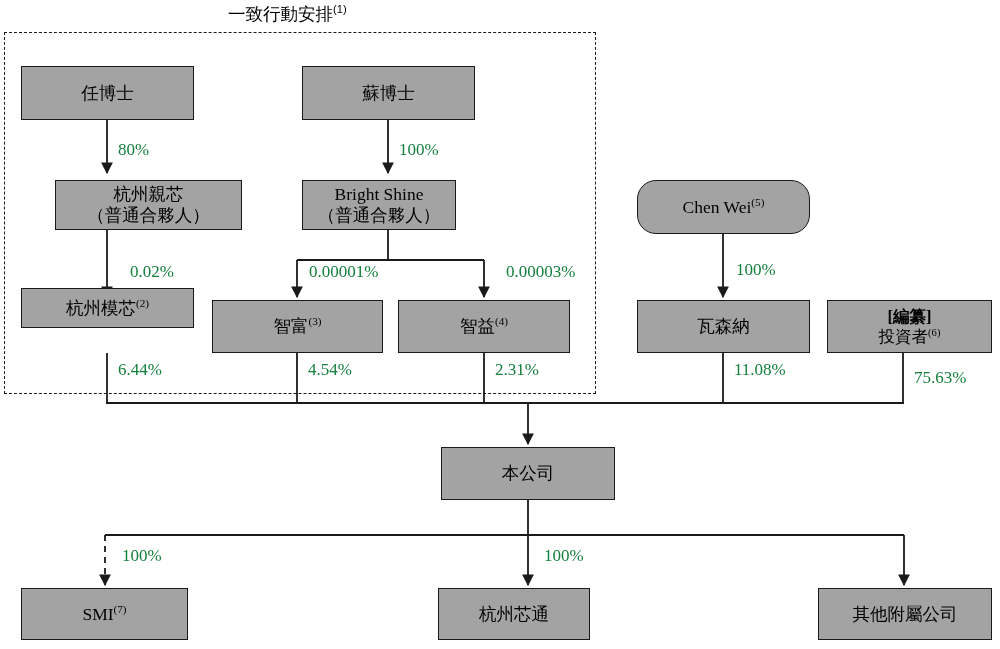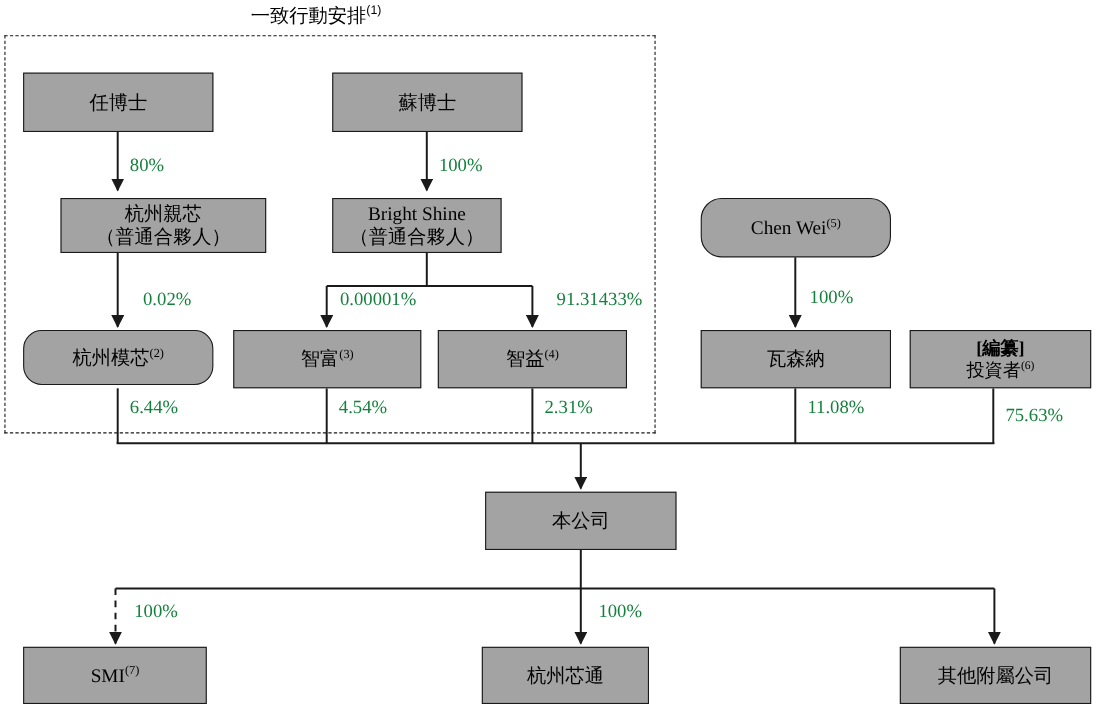--- a/index.html
+++ b/index.html
@@ -126,21 +126,21 @@
 
   <div class="node" style="left:302px; top:180px; width:154px; height:50px;">
     <span class="ln latin">Bright Shine</span>
     <span class="ln">（普通合夥人）</span>
   </div>
 
   <div class="node" style="left:637px; top:180px; width:173px; height:54px;border-radius:19px;">
     <span class="ln latin"><span>Chen Wei</span><sup>(5)</sup></span>
   </div>
 
-  <div class="node" style="left:21px; top:300px; width:173px; height:50px;border-radius:17px;">
+  <div class="node" style="left:21px; top:288px; width:173px; height:40px;">
     <span class="ln"><span>杭州模芯</span><sup>(2)</sup></span>
   </div>
 
   <div class="node" style="left:212px; top:300px; width:171px; height:53px;">
     <span class="ln"><span>智富</span><sup>(3)</sup></span>
   </div>
 
   <div class="node" style="left:398px; top:300px; width:172px; height:53px;">
     <span class="ln"><span>智益</span><sup>(4)</sup></span>
   </div>
@@ -171,21 +171,21 @@
   </div>
 
   <div class="edge-label" style="left:118px; top:140px;">80%</div>
 
   <div class="edge-label" style="left:399px; top:140px;">100%</div>
 
   <div class="edge-label" style="left:130px; top:262px;">0.02%</div>
 
   <div class="edge-label" style="left:309px; top:262px;">0.00001%</div>
 
-  <div class="edge-label" style="left:506px; top:262px;">91.31433%</div>
+  <div class="edge-label" style="left:506px; top:262px;">0.00003%</div>
 
   <div class="edge-label" style="left:736px; top:260px;">100%</div>
 
   <div class="edge-label" style="left:118px; top:360px;">6.44%</div>
 
   <div class="edge-label" style="left:308px; top:360px;">4.54%</div>
 
   <div class="edge-label" style="left:495px; top:360px;">2.31%</div>
 
   <div class="edge-label" style="left:734px; top:360px;">11.08%</div>

